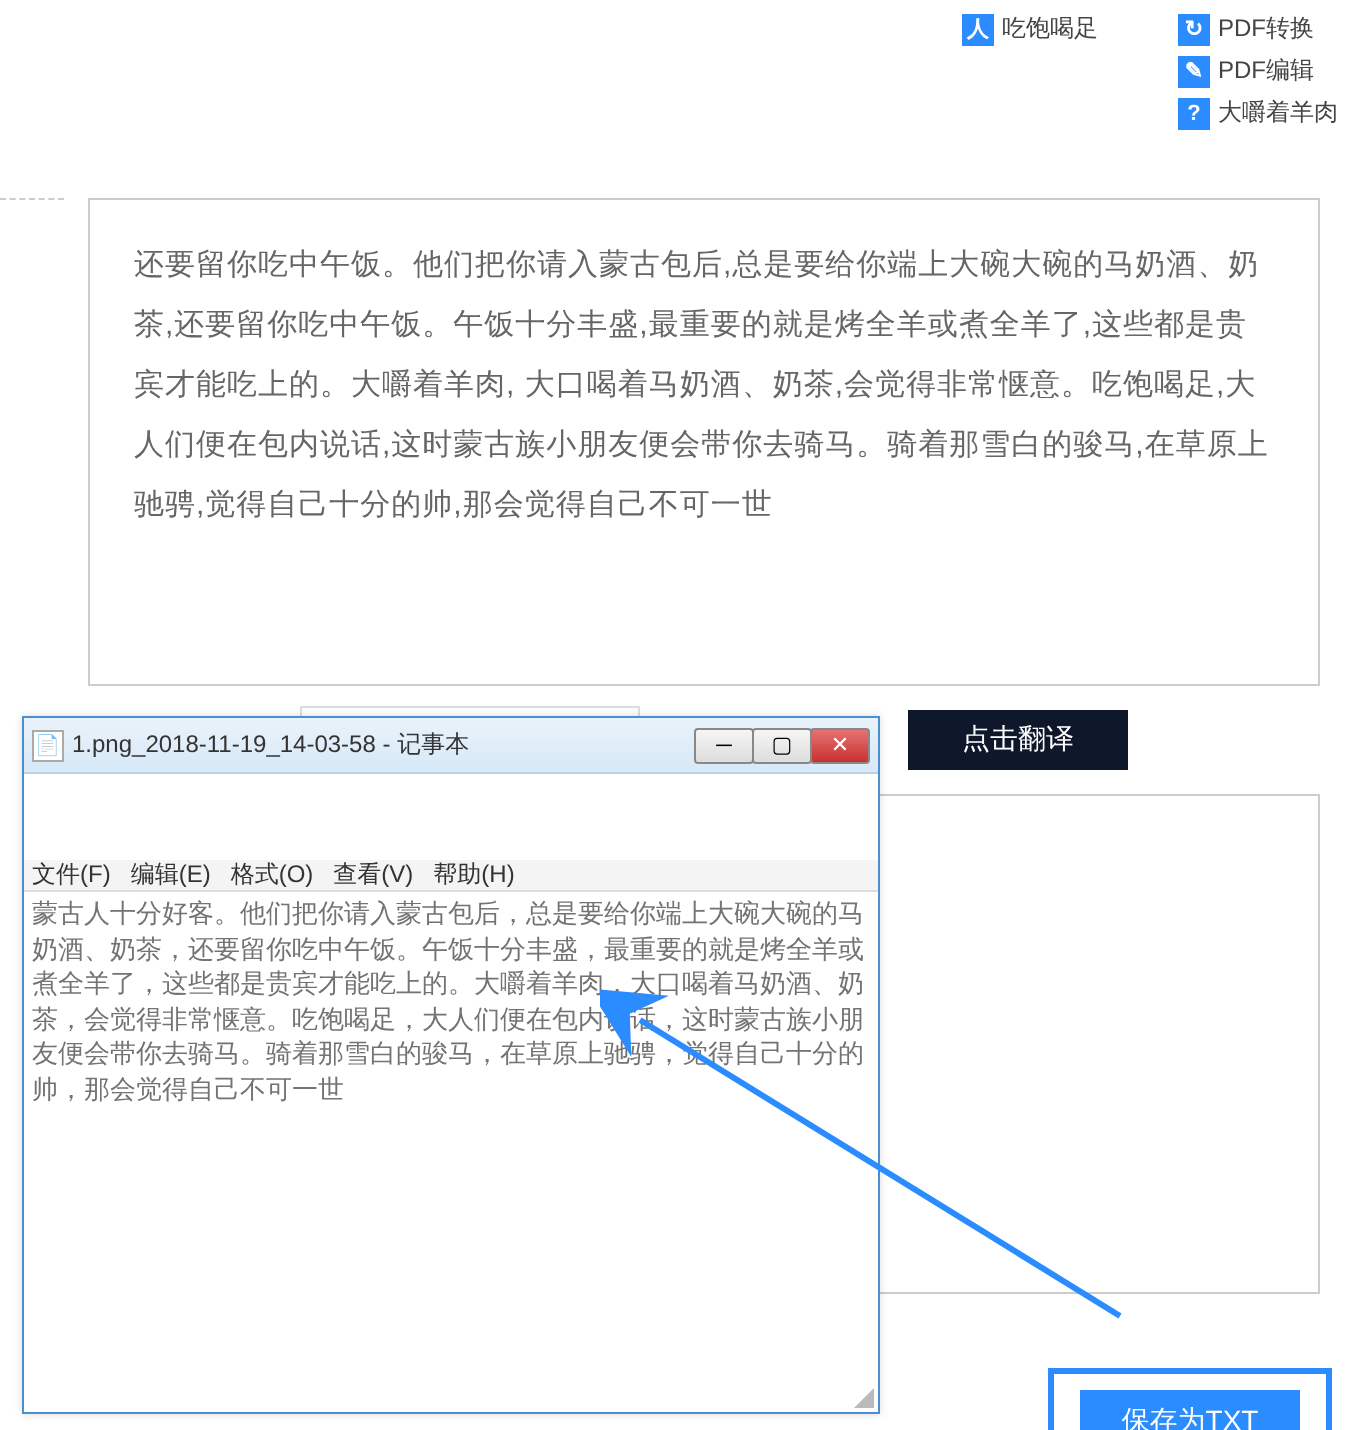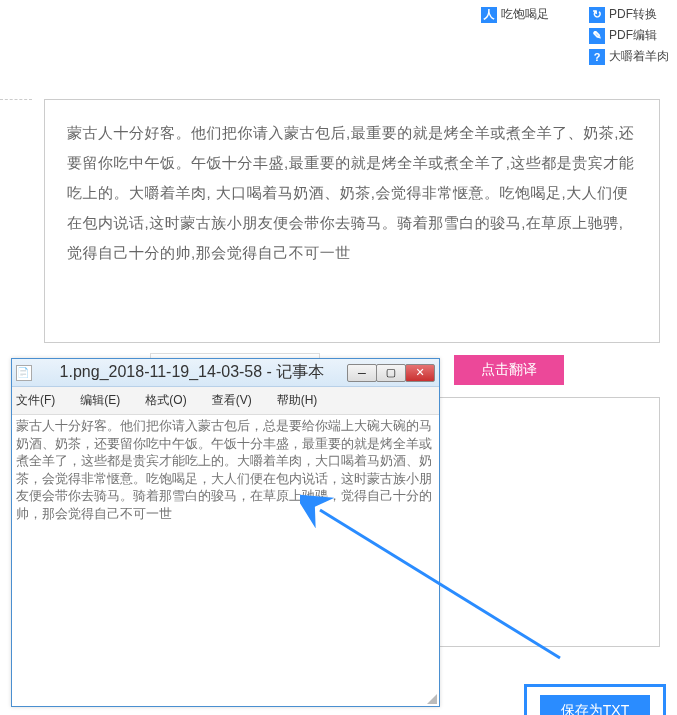--- a/index.html
+++ b/index.html
@@ -71,21 +71,21 @@
     letter-spacing: 0.5px;
   }
 
   
   .translate-btn {
     position: absolute;
     top: 355px;
     left: 454px;
     width: 110px;
     height: 30px;
-    background: #ec4899;
+    background: #0f172a;
     color: #fff;
     font-size: 14px;
     display: flex;
     align-items: center;
     justify-content: center;
     cursor: pointer;
   }
 
   
   .ghost-border-top {
@@ -157,55 +157,55 @@
     background: #fff;
     border: 1px solid #aaa;
     margin-right: 4px;
     font-size: 10px;
     display: flex;
     align-items: center;
     justify-content: center;
     color: #666;
   }
   .np-title-text {
-    font-size: 16px;
+    font-size: 12px;
     color: #333;
     flex: 1;
     white-space: nowrap;
     overflow: hidden;
-    text-align: center;
   }
   .np-ctrls {
     display: flex;
     gap: 0;
   }
   .np-ctrl {
     width: 30px;
     height: 18px;
     border: 1px solid #888;
     background: linear-gradient(to bottom,#f5f5f5,#ddd);
     display: flex;
     align-items: center;
     justify-content: center;
     font-size: 11px;
     cursor: pointer;
     margin-left: -1px;
     border-radius: 2px;
   }
   .np-ctrl.close { background: linear-gradient(to bottom,#e57373,#c93030); color: #fff; }
   .np-menu {
-    height: 28px;
+    height: 16px;
     background: #f4f4f4;
     border-bottom: 1px solid #ddd;
     display: flex;
     align-items: center;
     padding: 0 4px;
-    gap: 25px;
+    gap: 10px;
     font-size: 12px;
     color: #333;
+    margin-top: 43px;
   }
   .np-menu span { cursor: pointer; }
   .np-body {
     flex: 1;
     padding: 2px 4px;
     font-size: 13px;
     color: #737373;
     line-height: 1.35;
     overflow: hidden;
     font-family: SimSun, serif;
@@ -260,21 +260,21 @@
     <div class="top-btn">
       <div class="top-icon">?</div>
       <span>大嚼着羊肉</span>
     </div>
   </div>
 </div>
 
 <div class="dash-sep"></div>
 
 <div class="main-panel">
-  <div class="main-text">蒙古人十分好客。他们把你请入蒙古包后,最重要的就是烤全羊或煮全羊了、奶茶,还要留你吃中午饭。午饭十分丰盛,最重要的就是烤全羊或煮全羊了,这些都是贵宾才能吃上的。大嚼着羊肉, 大口喝着马奶酒、奶茶,会觉得非常惬意。吃饱喝足,大人们便在包内说话,这时蒙古族小朋友便会带你去骑马。骑着那雪白的骏马,在草原上驰骋,觉得自己十分的帅,那会觉得自己不可一世</div>
+  <div class="main-text">还要留你吃中午饭。他们把你请入蒙古包后,总是要给你端上大碗大碗的马奶酒、奶茶,还要留你吃中午饭。午饭十分丰盛,最重要的就是烤全羊或煮全羊了,这些都是贵宾才能吃上的。大嚼着羊肉, 大口喝着马奶酒、奶茶,会觉得非常惬意。吃饱喝足,大人们便在包内说话,这时蒙古族小朋友便会带你去骑马。骑着那雪白的骏马,在草原上驰骋,觉得自己十分的帅,那会觉得自己不可一世</div>
 </div>
 
 <div class="ghost-border-top"></div>
 
 <div class="translate-btn">点击翻译</div>
 
 <div class="ghost-area"></div>
 
 <div class="notepad">
   <div class="np-title">

